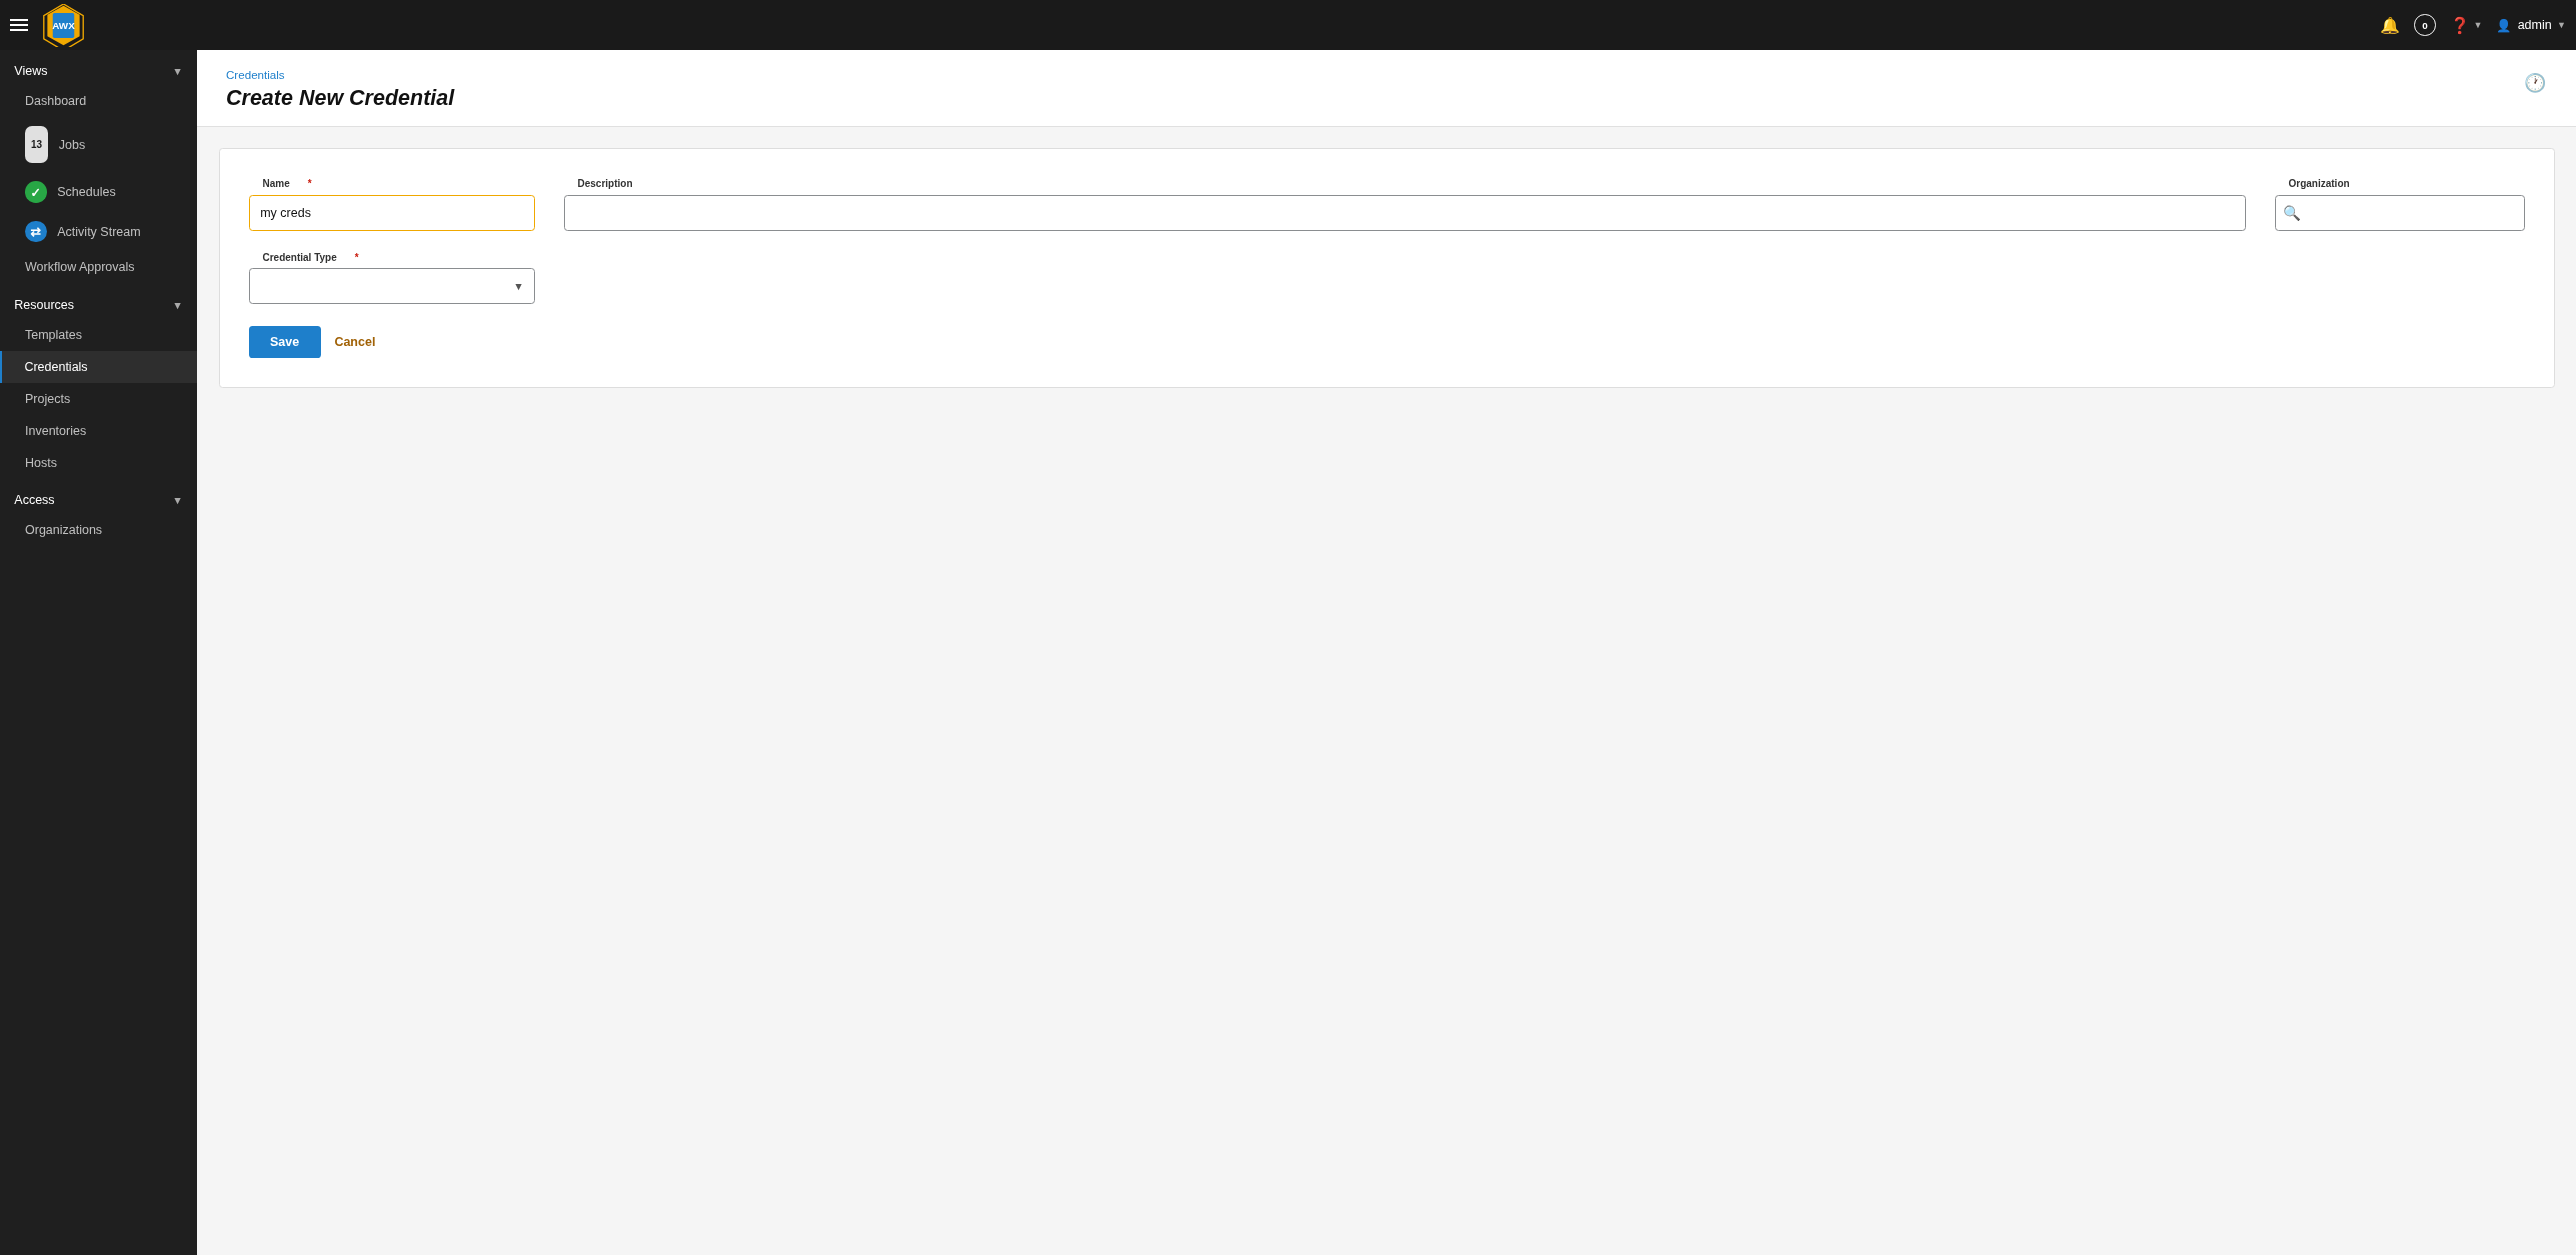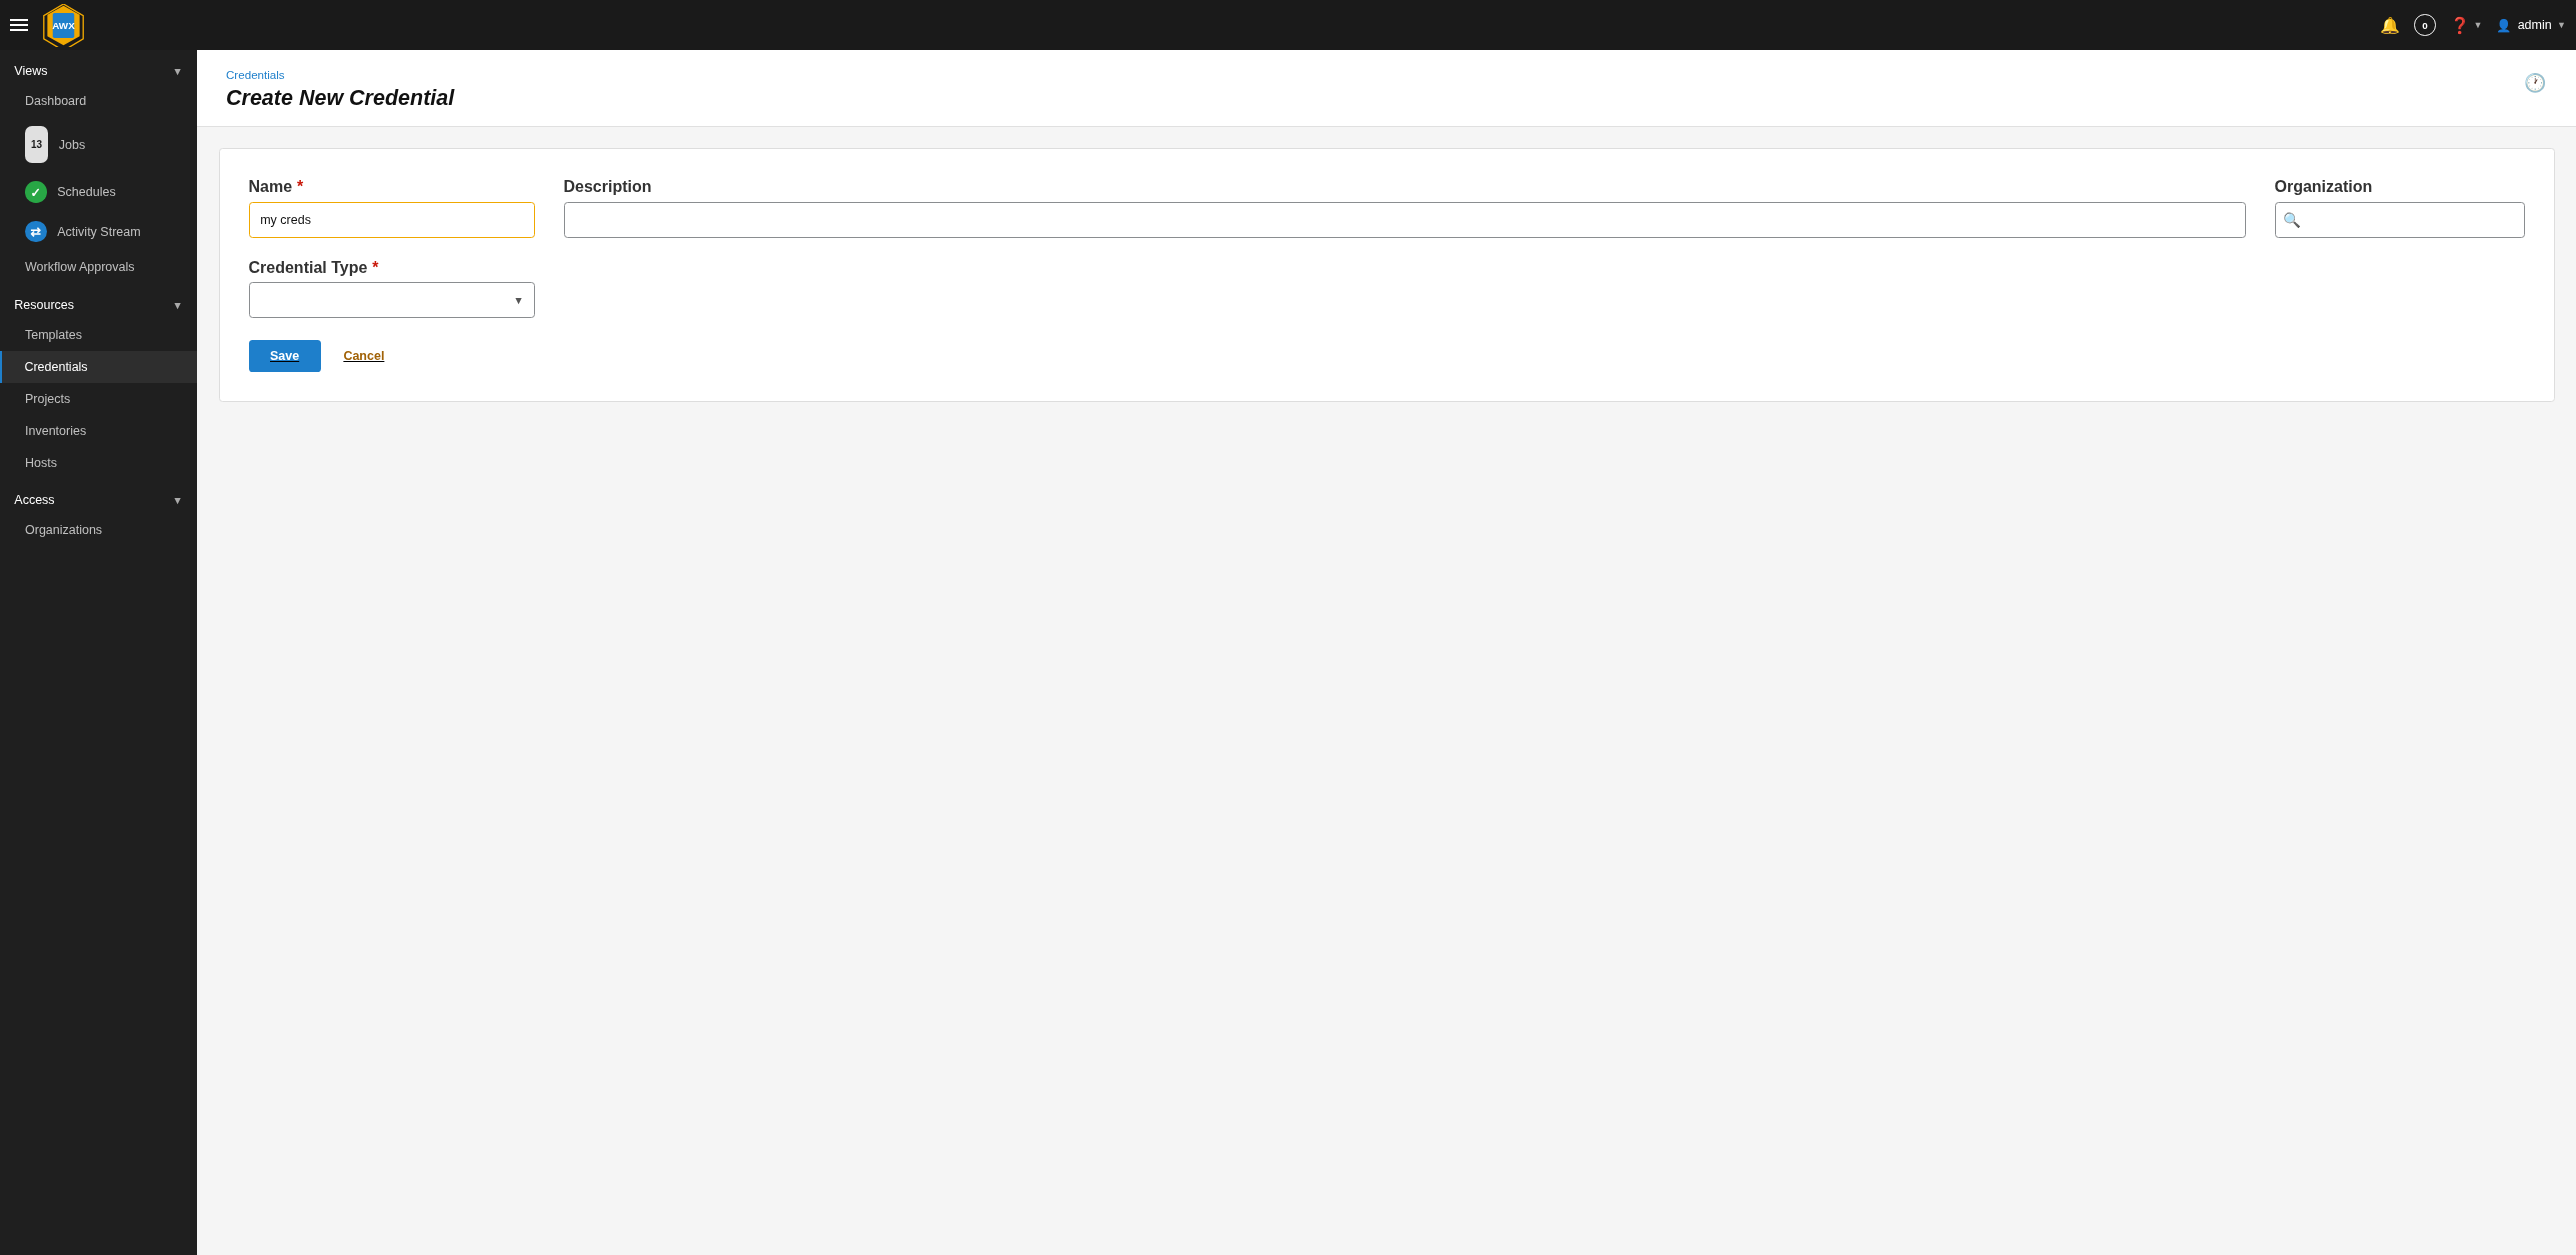--- a/index.html
+++ b/index.html
@@ -127,21 +127,21 @@
     .form-row {
       display: flex; gap: 29px; margin-bottom: 21.5px;
     }
     .form-field { display: flex; flex-direction: column; }
     .form-field.name-field { flex: 0 0 286px; }
     .form-field.desc-field { flex: 1; }
     .form-field.org-field { flex: 0 0 250px; }
     .form-field.cred-type-field { flex: 0 0 286px; }
 
     .form-label {
-      font-size: 16px; font-weight: 600; color: #333; margin-bottom: 5.4px; display: flex; align-items: center; gap: 5px;
+      font-size: 10px; font-weight: 600; color: #333; margin-bottom: 5.4px; display: flex; align-items: center; gap: 18px; margin-left: 14px;
     }
     .required-star { color: #c9190b; }
 
     .form-input {
       border: 0.9px solid #8a8d90;
       border-radius: 3.6px;
       padding: 7.2px 10.7px;
       font-size: 12.5px; color: #111;
       height: 36px;
       outline: none;
@@ -179,21 +179,21 @@
       background: #fff;
       cursor: pointer;
       outline: none;
     }
     .cred-type-select .arrow {
       position: absolute; right: 10.7px; top: 50%; transform: translateY(-50%);
       pointer-events: none; color: #555; font-size: 10.7px;
     }
 
     .form-actions {
-      display: flex; gap: 12px; align-items: center; margin-top: 7.2px; text-decoration: underline;
+      display: flex; gap: 3px; align-items: center; margin-top: 7.2px;
     }
     .btn-save {
       background: #1e7fcb; color: #fff; border: none;
       padding: 7.2px 21.5px; font-size: 12.5px; font-weight: 600;
       border-radius: 3.6px; cursor: pointer; height: 32px;
     }
     .btn-cancel {
       background: transparent; color: #a16207; border: none;
       font-size: 12.5px; font-weight: 600; cursor: pointer; padding: 7.2px 10.7px;
     }

